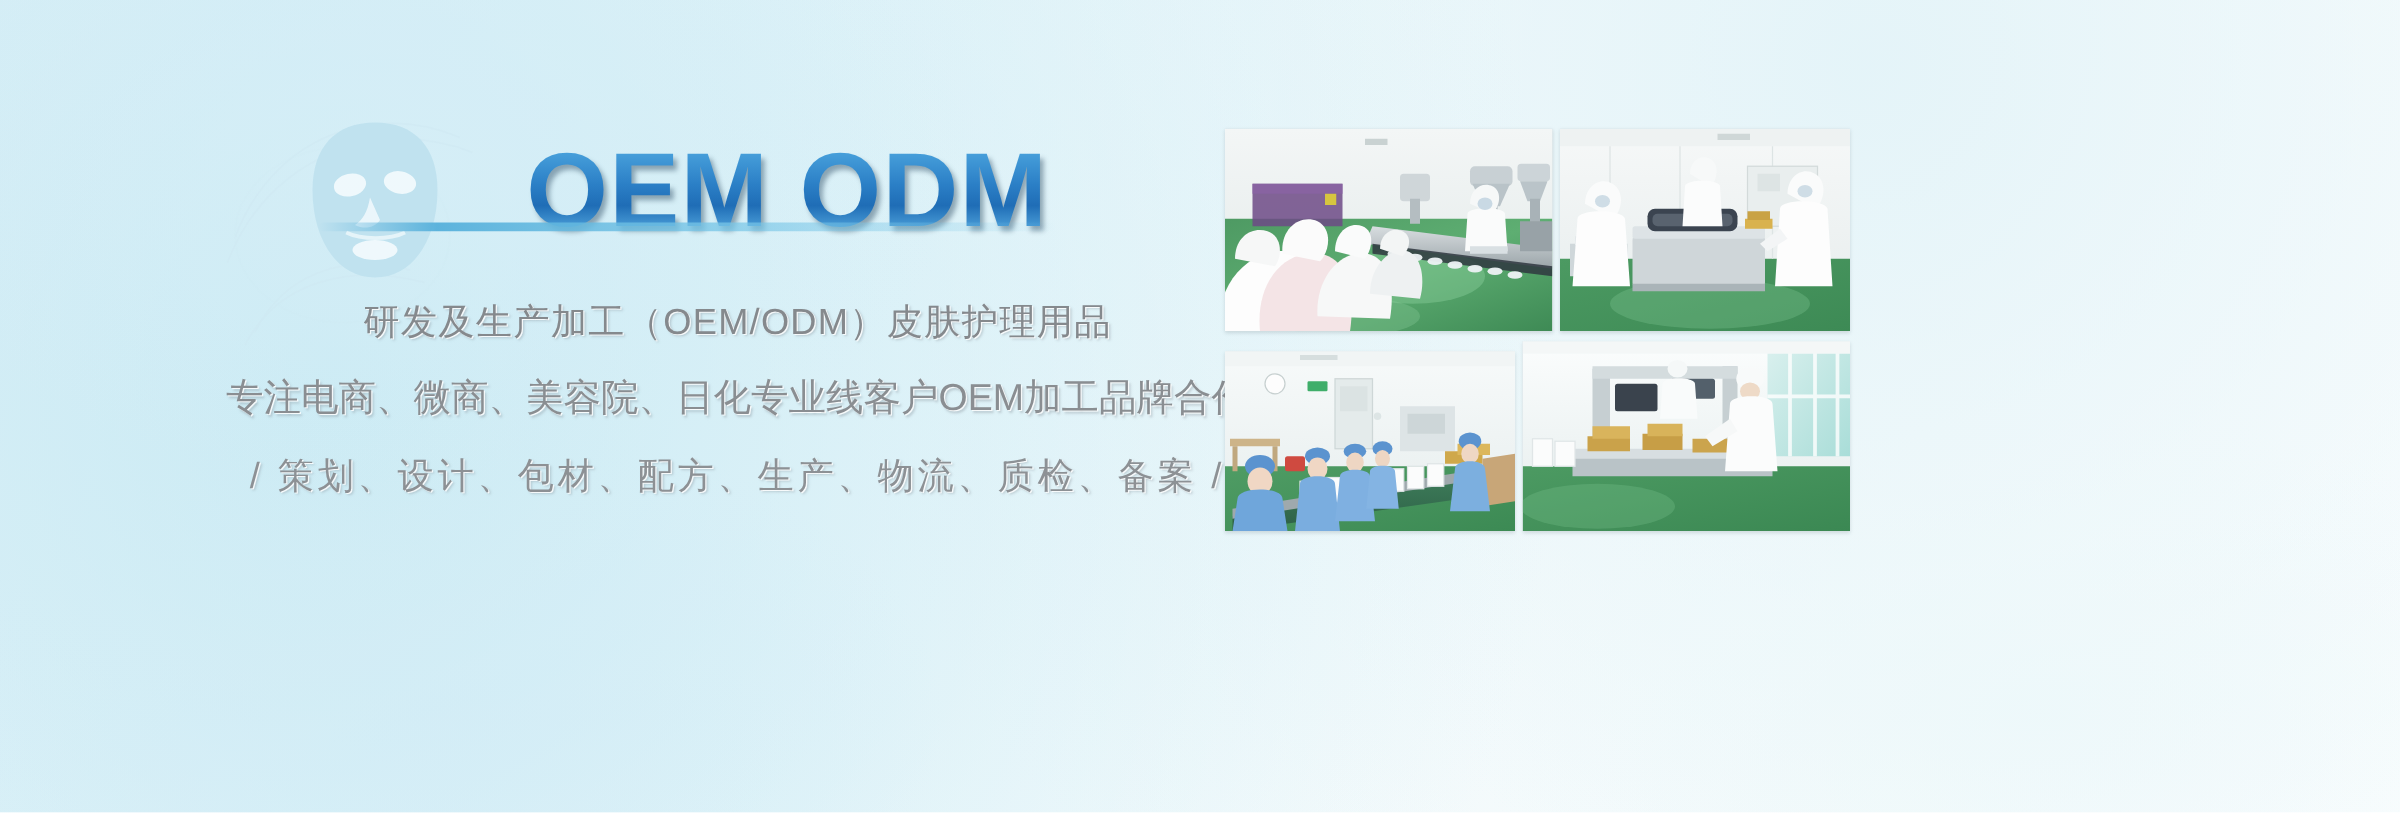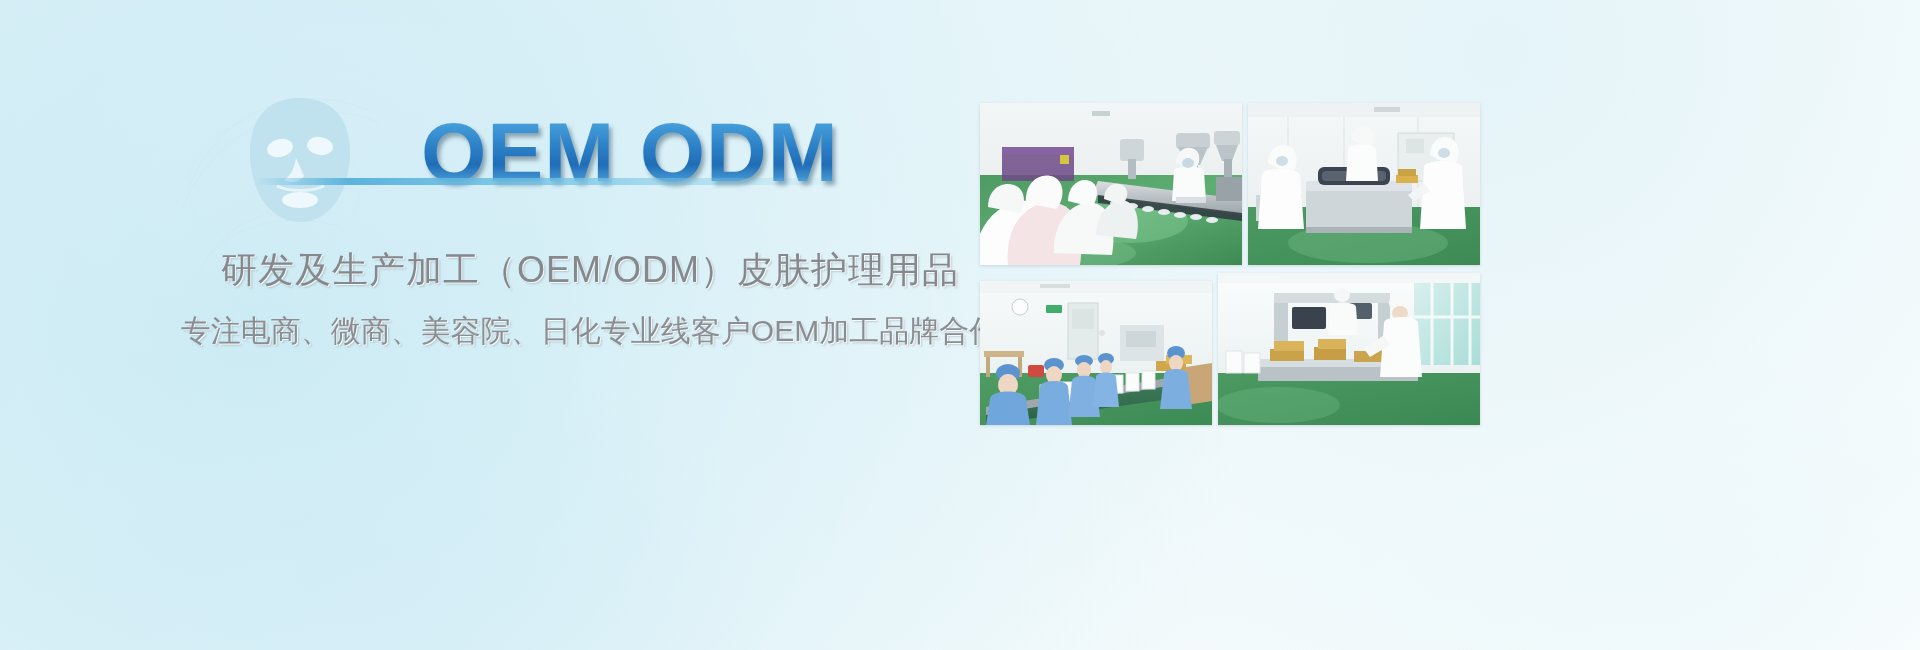--- a/index.html
+++ b/index.html
@@ -51,21 +51,21 @@
   }
 
   
   .copy{position:absolute;left:120px;top:236px;width:940px;text-align:center;}
   .copy .line{
     font-family:"Liberation Sans","DejaVu Sans",sans-serif;
     color:#8a8f93;
     text-shadow:1px 1px 0 rgba(255,255,255,.85), 2px 2px 2px rgba(120,130,138,.35);
     white-space:nowrap;
   }
-  .copy .l1{font-size:36px;line-height:44px;letter-spacing:1px;margin:12px 0 18px 0;color:#85898d;}
+  .copy .l1{font-size:29px;line-height:44px;letter-spacing:1px;margin:0 0 18px 0;color:#85898d;}
   .copy .l2{font-size:30px;line-height:42px;letter-spacing:0px;margin:0 0 20px 0;color:#8a8e92;}
   .copy .l3{font-size:29px;line-height:42px;letter-spacing:3px;margin:0;color:#8d9195;}
 
   
   .collage{position:absolute;left:980px;top:103px;width:500px;height:322px;}
   .ph{position:absolute;overflow:hidden;background:#dfe7e9;
       box-shadow:0 1px 3px rgba(60,80,90,.18);}
   .ph svg{display:block;width:100%;height:100%;}
   .ph-tl{left:0px;  top:0px;   width:262px;height:162px;}
   .ph-tr{left:268px;top:0px;   width:232px;height:162px;}
@@ -105,20 +105,21 @@
   </div>
 
   <div class="headline-wrap">
     <div class="headline">OEM ODM</div>
     <div class="headline-under"></div>
   </div>
 
   <div class="copy">
     <div class="line l1">研发及生产加工（OEM/ODM）皮肤护理用品</div>
     <div class="line l2">专注电商、微商、美容院、日化专业线客户OEM加工品牌合作</div>
+    <div class="line l3">/ 策划、设计、包材、配方、生产、物流、质检、备案 /</div>
   </div>
 
   <div class="collage">
 
     <div class="ph ph-tl">
       <svg viewBox="0 0 262 162" xmlns="http://www.w3.org/2000/svg" preserveAspectRatio="none">
         <defs>
           <linearGradient id="wall1" x1="0" y1="0" x2="0" y2="1">
             <stop offset="0" stop-color="#f3f6f6"></stop>
               <stop offset="1" stop-color="#e2e9e8"></stop>

